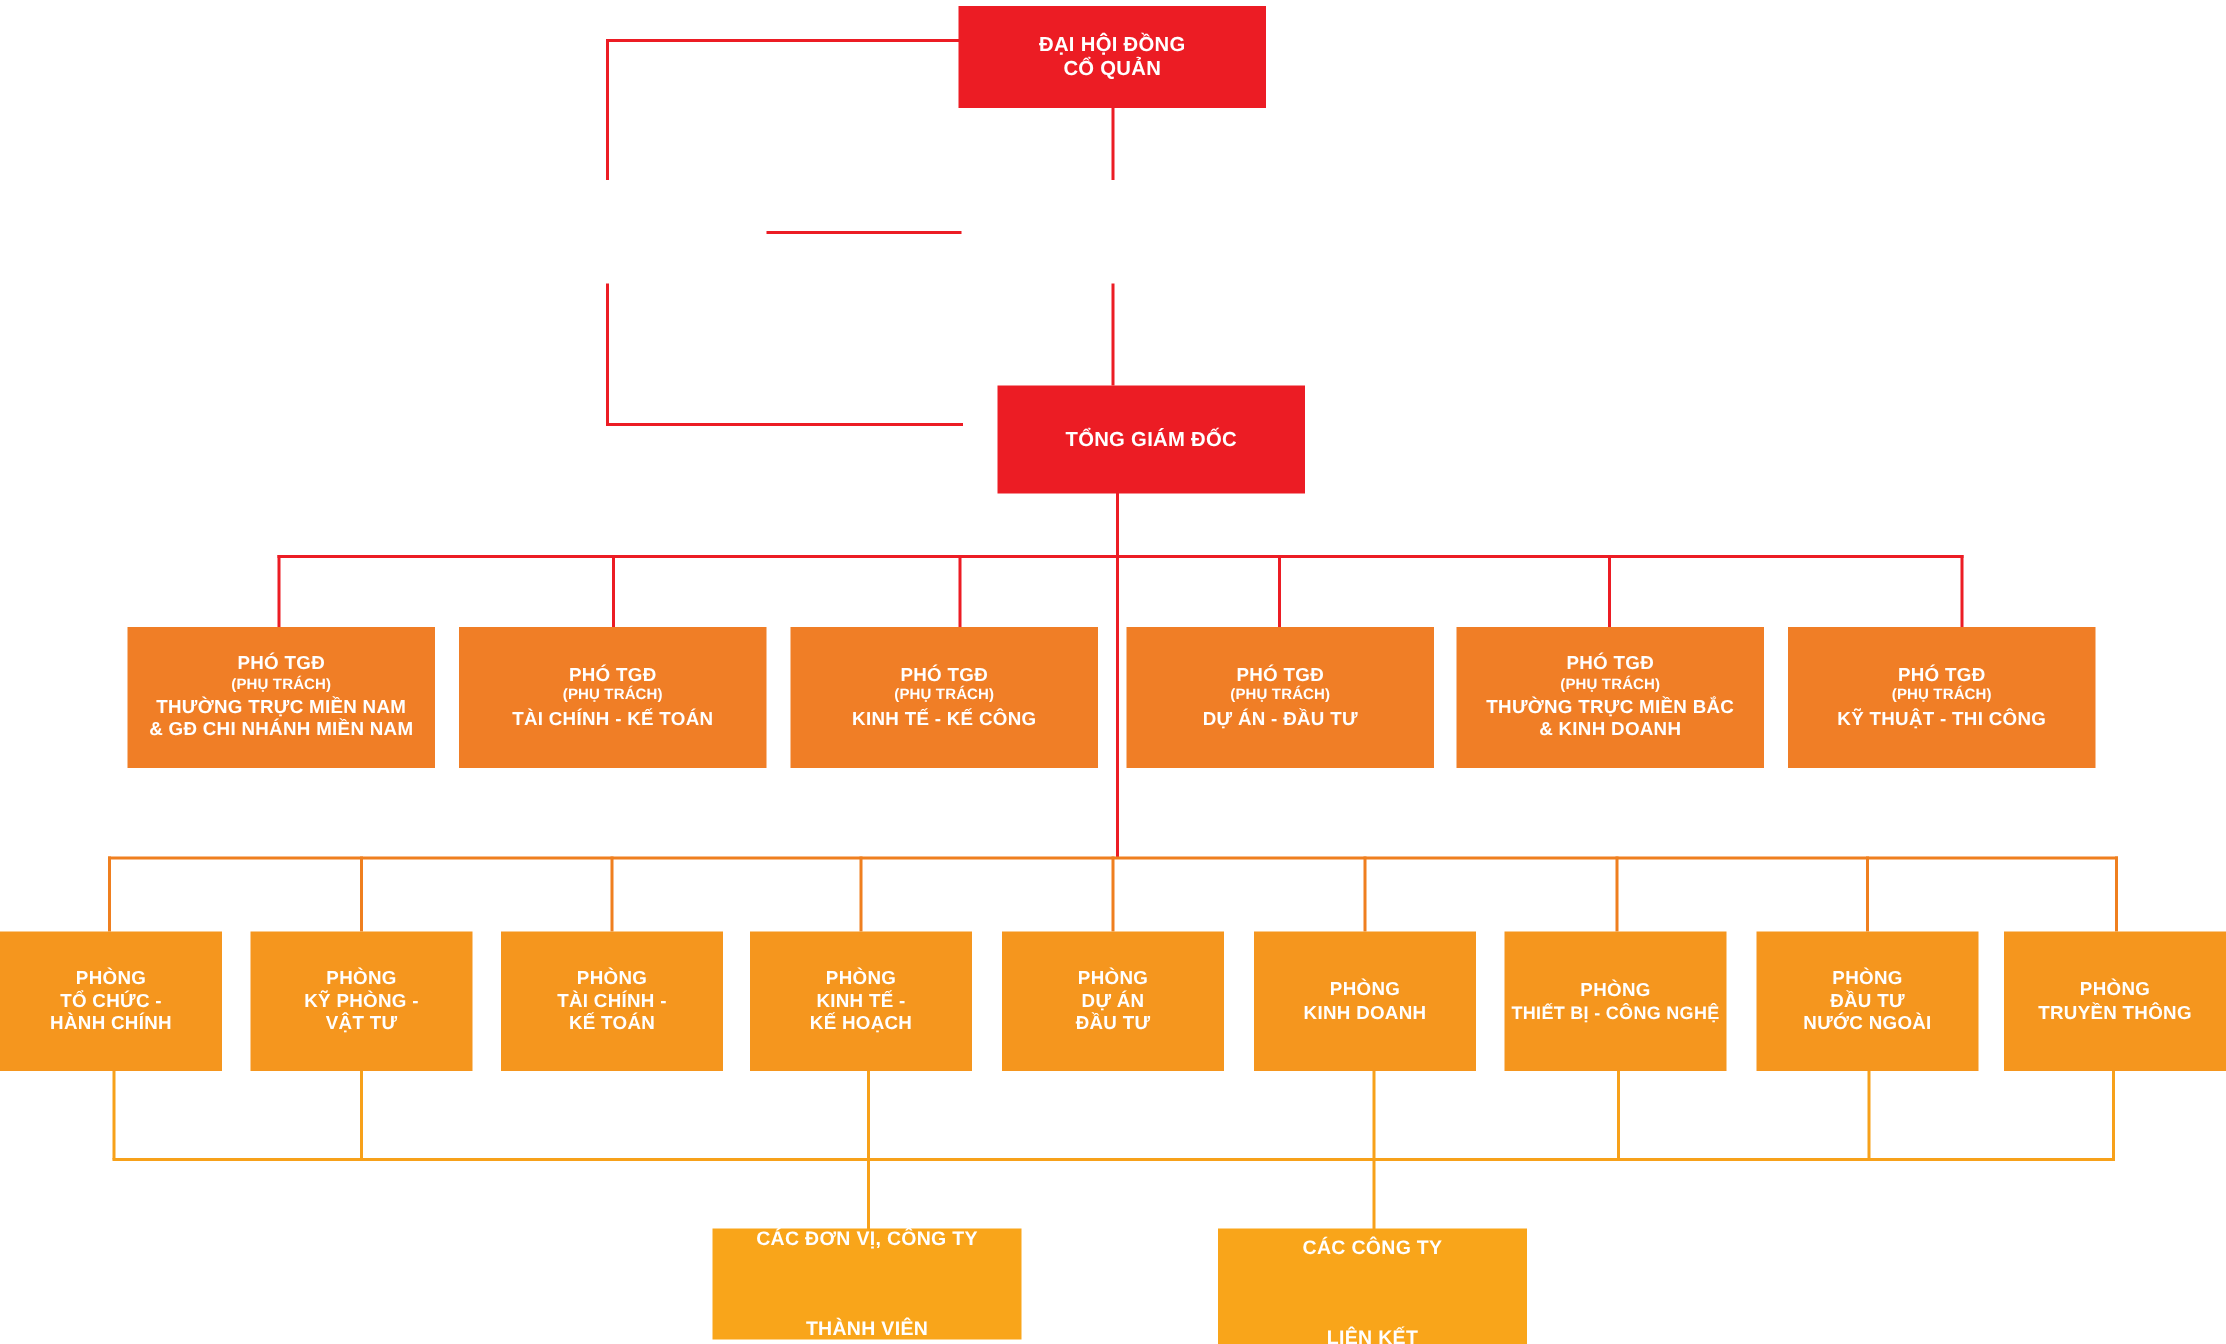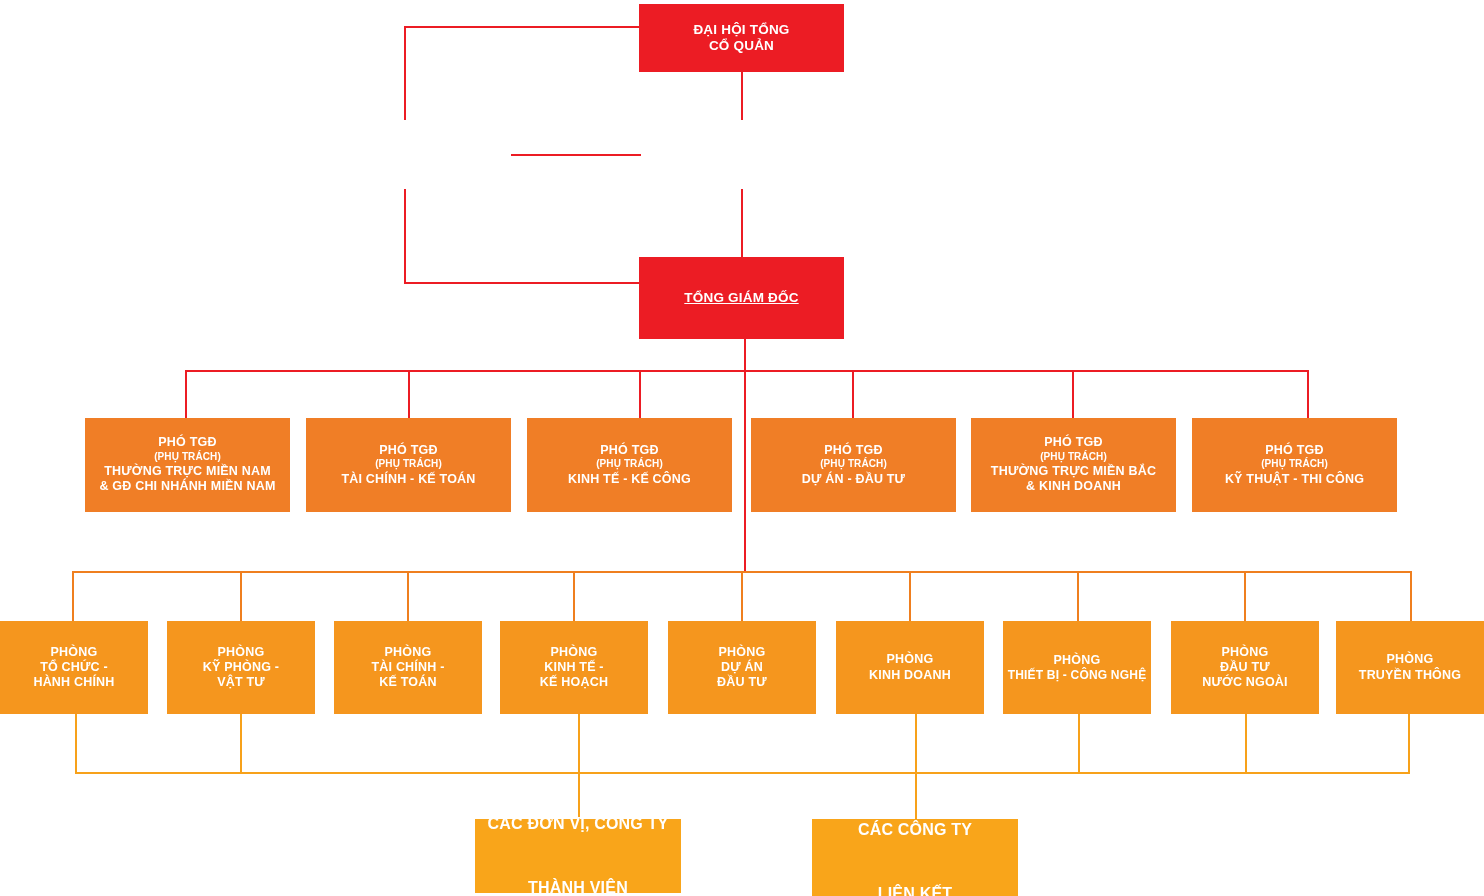--- a/index.html
+++ b/index.html
@@ -42,21 +42,21 @@
     line-height: 1.35;
     margin-top: -1px;
     margin-bottom: 1px;
   }
 
   
   .lvl-red      { font-size: 13.5px; }
   .lvl-deputy   { font-size: 12.5px; }
   .lvl-deputy .head { font-size: 12.5px; }
   .lvl-dept     { font-size: 12.5px; }
-  .lvl-affil    { font-size: 16px; gap: 44px; }
+  .lvl-affil    { font-size: 13px; gap: 44px; }
 
   
   .ln-h, .ln-v {
     position: absolute;
     z-index: 1;
   }
   .ln-h { height: 2px; }
   .ln-v { width: 2px; }
 
   .c-red    { background: #ec1c24; }
@@ -115,27 +115,27 @@
   <div class="ln-v c-amber" style="left:1078px; top:714px; height:59px;"></div>
   <div class="ln-v c-amber" style="left:1245px; top:714px; height:59px;"></div>
   <div class="ln-v c-amber" style="left:1408px; top:714px; height:59px;"></div>
 
   <div class="ln-h c-amber" style="left:75px; top:772px; width:1335px;"></div>
 
   <div class="ln-v c-amber" style="left:578px; top:772px; height:48px;"></div>
   <div class="ln-v c-amber" style="left:915px; top:772px; height:48px;"></div>
 
   <div class="node lvl-red b-red" style="left:639px; top:4px; width:205px; height:68px;">
-    <span class="ln">ĐẠI HỘI TỔNG</span>
+    <span class="ln">ĐẠI HỘI ĐỒNG</span>
     <span class="ln">CỔ QUẢN</span>
   </div>
 
 
 
-  <div class="node lvl-red b-red" style="left:639px; top:257px; width:205px; height:82px;text-decoration:underline;">
+  <div class="node lvl-red b-red" style="left:665px; top:257px; width:205px; height:72px;">
     <span class="ln">TỔNG GIÁM ĐỐC</span>
   </div>
 
   <div class="node lvl-deputy b-orange" style="left:85px; top:418px; width:205px; height:94px;">
     <span class="ln head">PHÓ TGĐ</span>
     <span class="sub">(PHỤ TRÁCH)</span>
     <span class="ln">THƯỜNG TRỰC MIỀN NAM</span>
     <span class="ln">&amp; GĐ CHI NHÁNH MIỀN NAM</span>
   </div>
 

